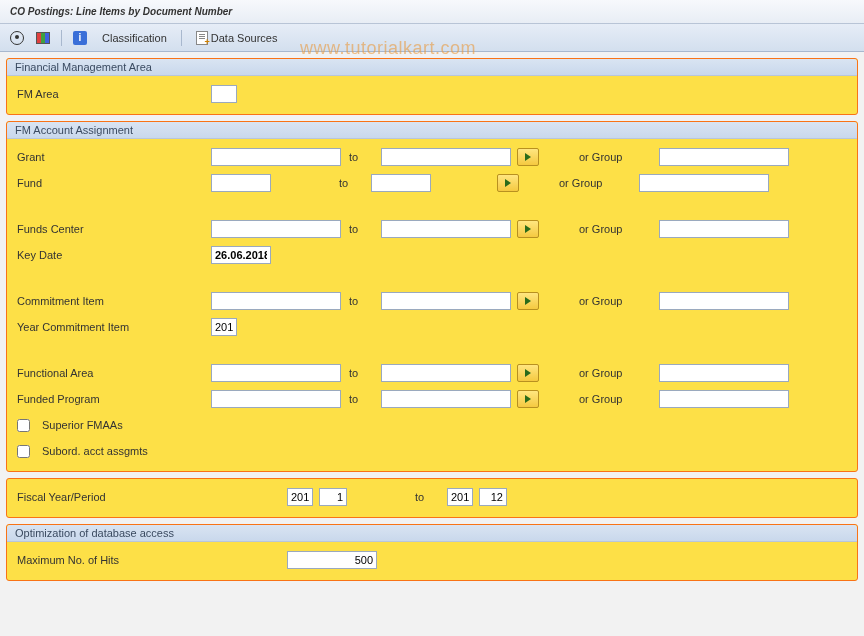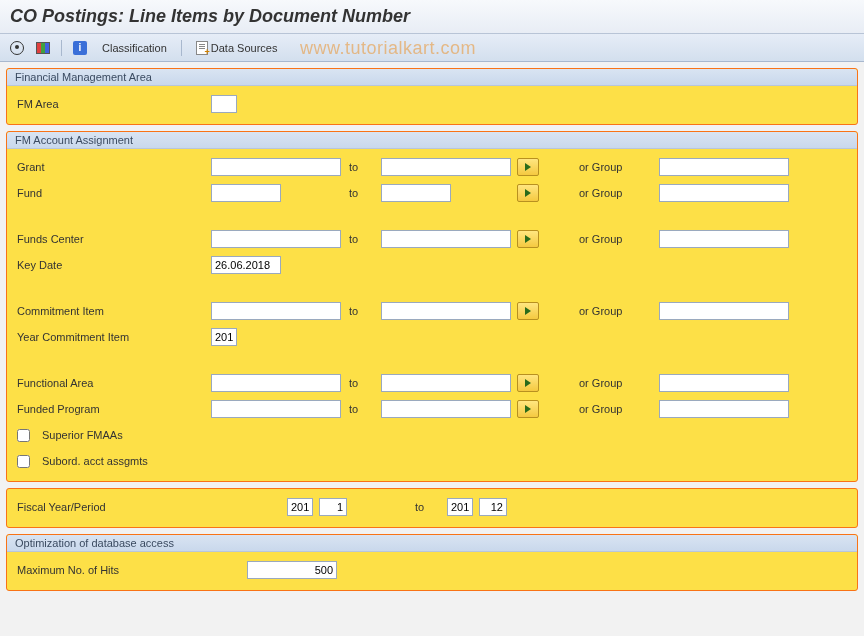--- a/index.html
+++ b/index.html
@@ -12,21 +12,21 @@
       height: 636px;
       overflow: hidden;
       position: relative;
     }
     .title-bar {
       background: linear-gradient(#f7f9fc, #e8edf5);
       border-bottom: 1px solid #b8c4d6;
       padding: 6px 10px;
     }
     .title-bar h1 {
-      font-size: 18px;
+      font-size: 10px;
       font-weight: bold;
       font-style: italic;
       color: #333;
     }
     .toolbar {
       background: linear-gradient(#e6edf7, #d3dfee);
       border-bottom: 1px solid #a8b8ce;
       padding: 3px 6px;
       display: flex;
       align-items: center;
@@ -113,21 +113,21 @@
       height: 18px;
       font-size: 11px;
       padding: 0 3px;
       font-family: inherit;
     }
     input[type="checkbox"].chk {
       width: 13px; height: 13px;
       border: 1px solid #888;
     }
     .w-xs { width: 26px; }
-    .w-s { width: 70px; }
+    .w-s { width: 60px; font-weight: bold; }
     .w-m { width: 130px; }
     .to-lbl {
       width: 40px;
       text-align: left;
       padding: 0 8px;
       font-size: 11px;
       flex-shrink: 0;
     }
     .ms-btn {
       width: 22px;
@@ -356,18 +356,18 @@
         <input type="text" class="fld" style="width: 28px; text-align: right;" value="12">
       </div>
     </div>
   </div>
 
   <div class="group">
     <div class="group-header">Optimization of database access</div>
     <div class="group-body">
       <div class="row">
         <span class="lbl" style="width:230px">Maximum No. of Hits</span>
-        <input type="text" class="fld" style="width: 90px; text-align: right;" value="500">
+        <input type="text" class="fld" style="width: 90px; text-align: right; margin-left: 40px;" value="500">
       </div>
     </div>
   </div>
 
 </div>
 
 </body></html>

